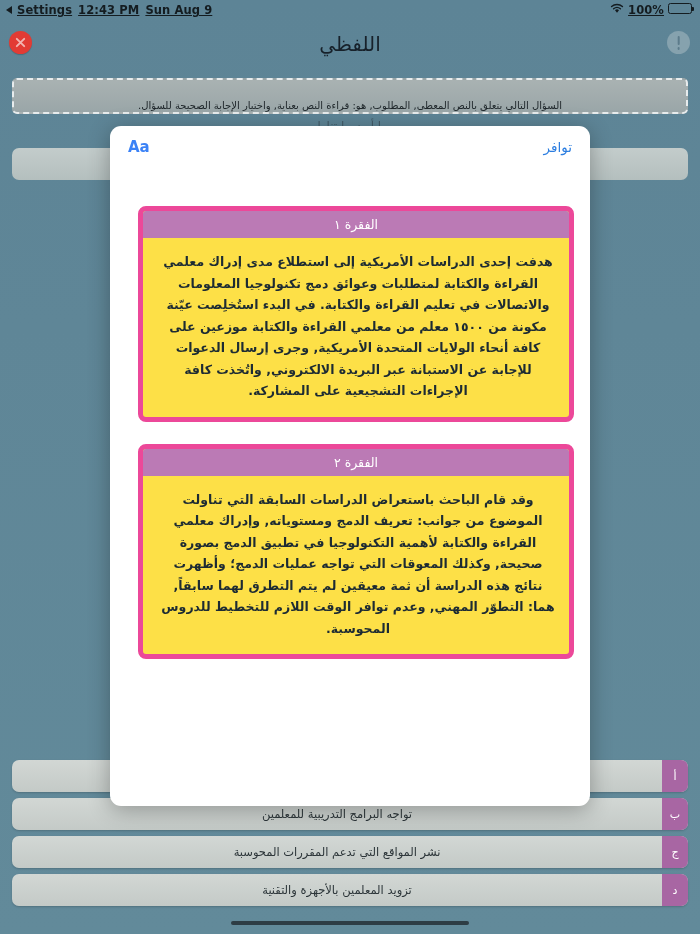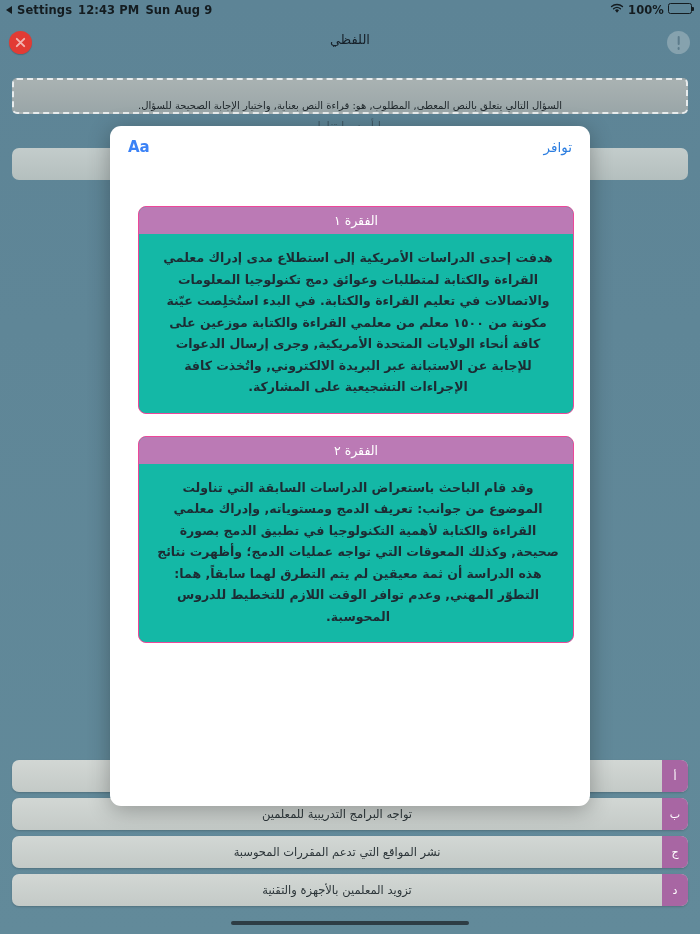--- a/index.html
+++ b/index.html
@@ -26,20 +26,21 @@
     width: 700px;
     height: 20px;
     display: flex;
     align-items: center;
     justify-content: space-between;
     padding: 0 8px 0 6px;
     font-size: 11.5px;
     font-weight: bold;
     color: #141c20;
     letter-spacing: 0.1px;
+    text-decoration: underline;
   }
   .sb-left { display: flex; align-items: center; gap: 6px; }
   .back-arrow {
     width: 0; height: 0;
     border-top: 4.5px solid transparent;
     border-bottom: 4.5px solid transparent;
     border-right: 6px solid #141c20;
     margin-right: -1px;
   }
   .sb-right { display: flex; align-items: flex-start; gap: 4px; }
@@ -68,21 +69,21 @@
   
   #app-header {
     position: absolute;
     top: 20px; left: 0;
     width: 700px; height: 50px;
   }
   #app-title {
     position: absolute;
     top: 12px; left: 0; width: 700px;
     text-align: center;
-    font-size: 13px;
+    font-size: 20px;
     color: #17212a;
     direction: rtl;
   }
   #close-button {
     position: absolute;
     left: 9px; top: 11px;
     width: 23px; height: 23px;
     border-radius: 50%;
     background: #e23b34;
     box-shadow: 0 1px 1px rgba(0,0,0,0.18);
@@ -234,24 +235,24 @@
     direction: rtl;
     cursor: pointer;
   }
 
   #modal-body {
     padding: 38px 8px 0 8px;
   }
 
   .passage {
     margin: 0 8px 22px 20px;
-    border: 1px solid #ec4899;
+    border: 5px solid #ec4899;
     border-radius: 8px;
     overflow: hidden;
-    background: #14b8a6;
+    background: #fde047;
   }
   .passage-header {
     background: #bb7ab5;
     color: #ffffff;
     text-align: center;
     font-size: 12.5px;
     padding: 6px 0;
     direction: rtl;
   }
   .passage-body {

